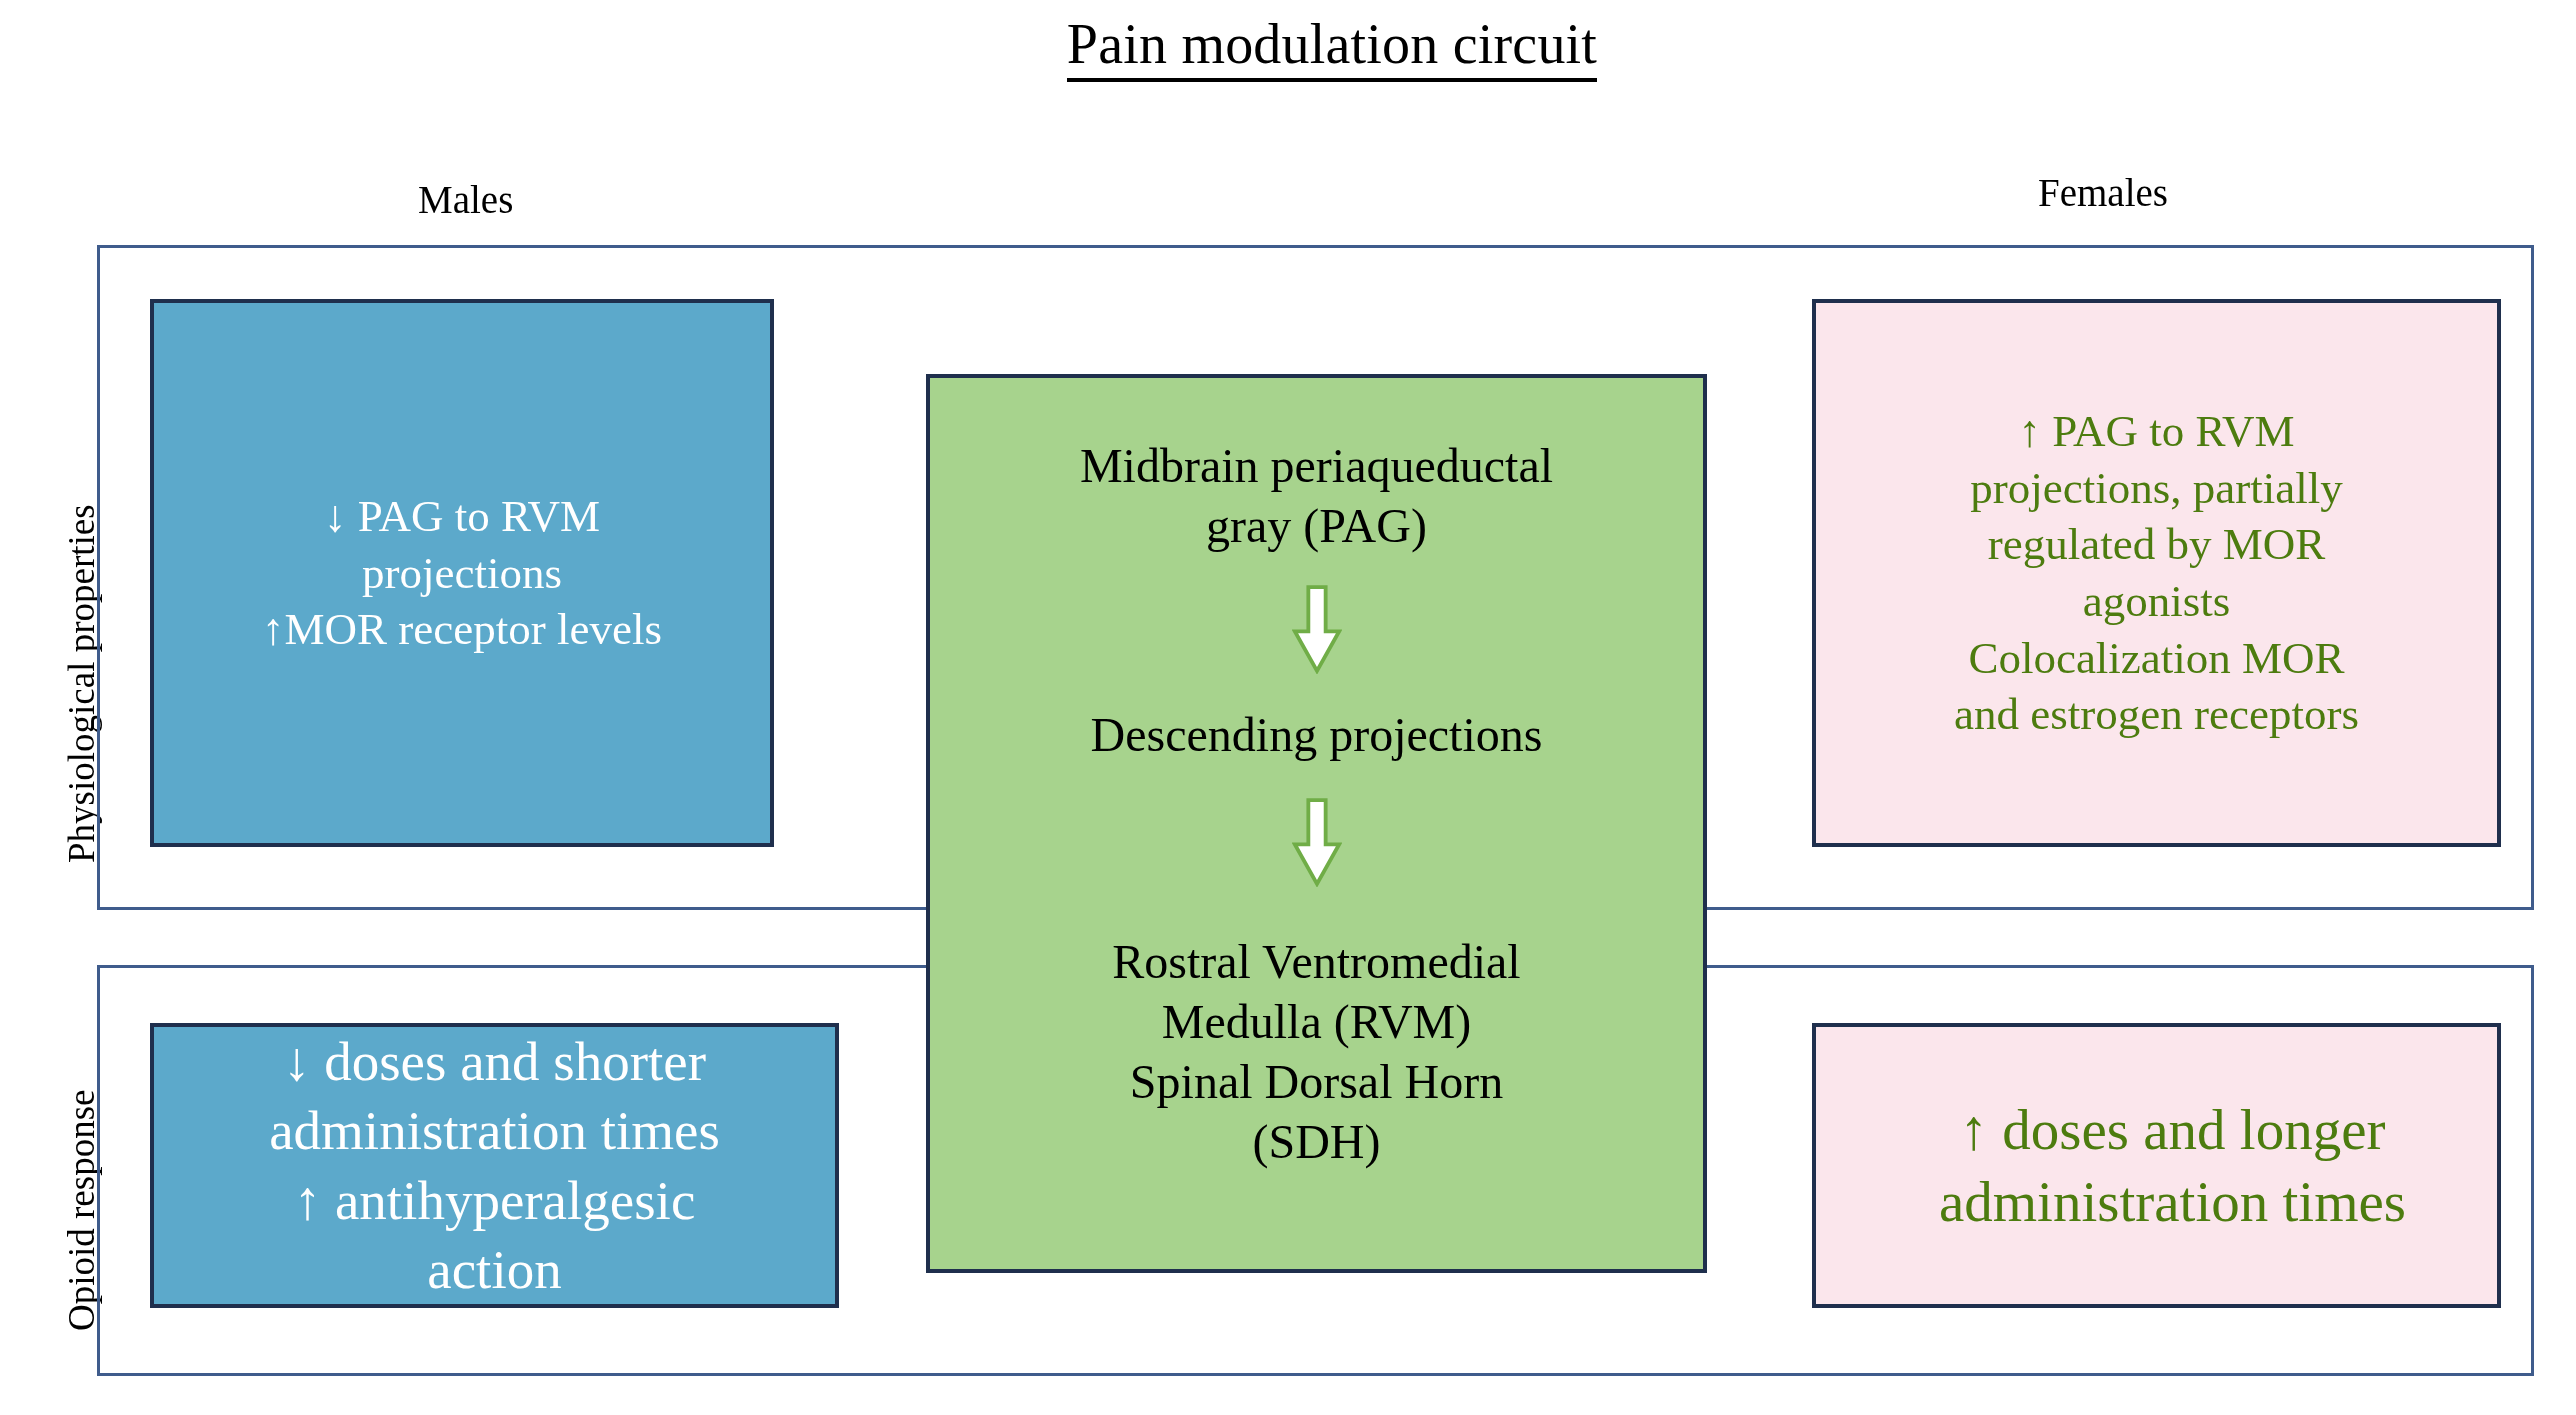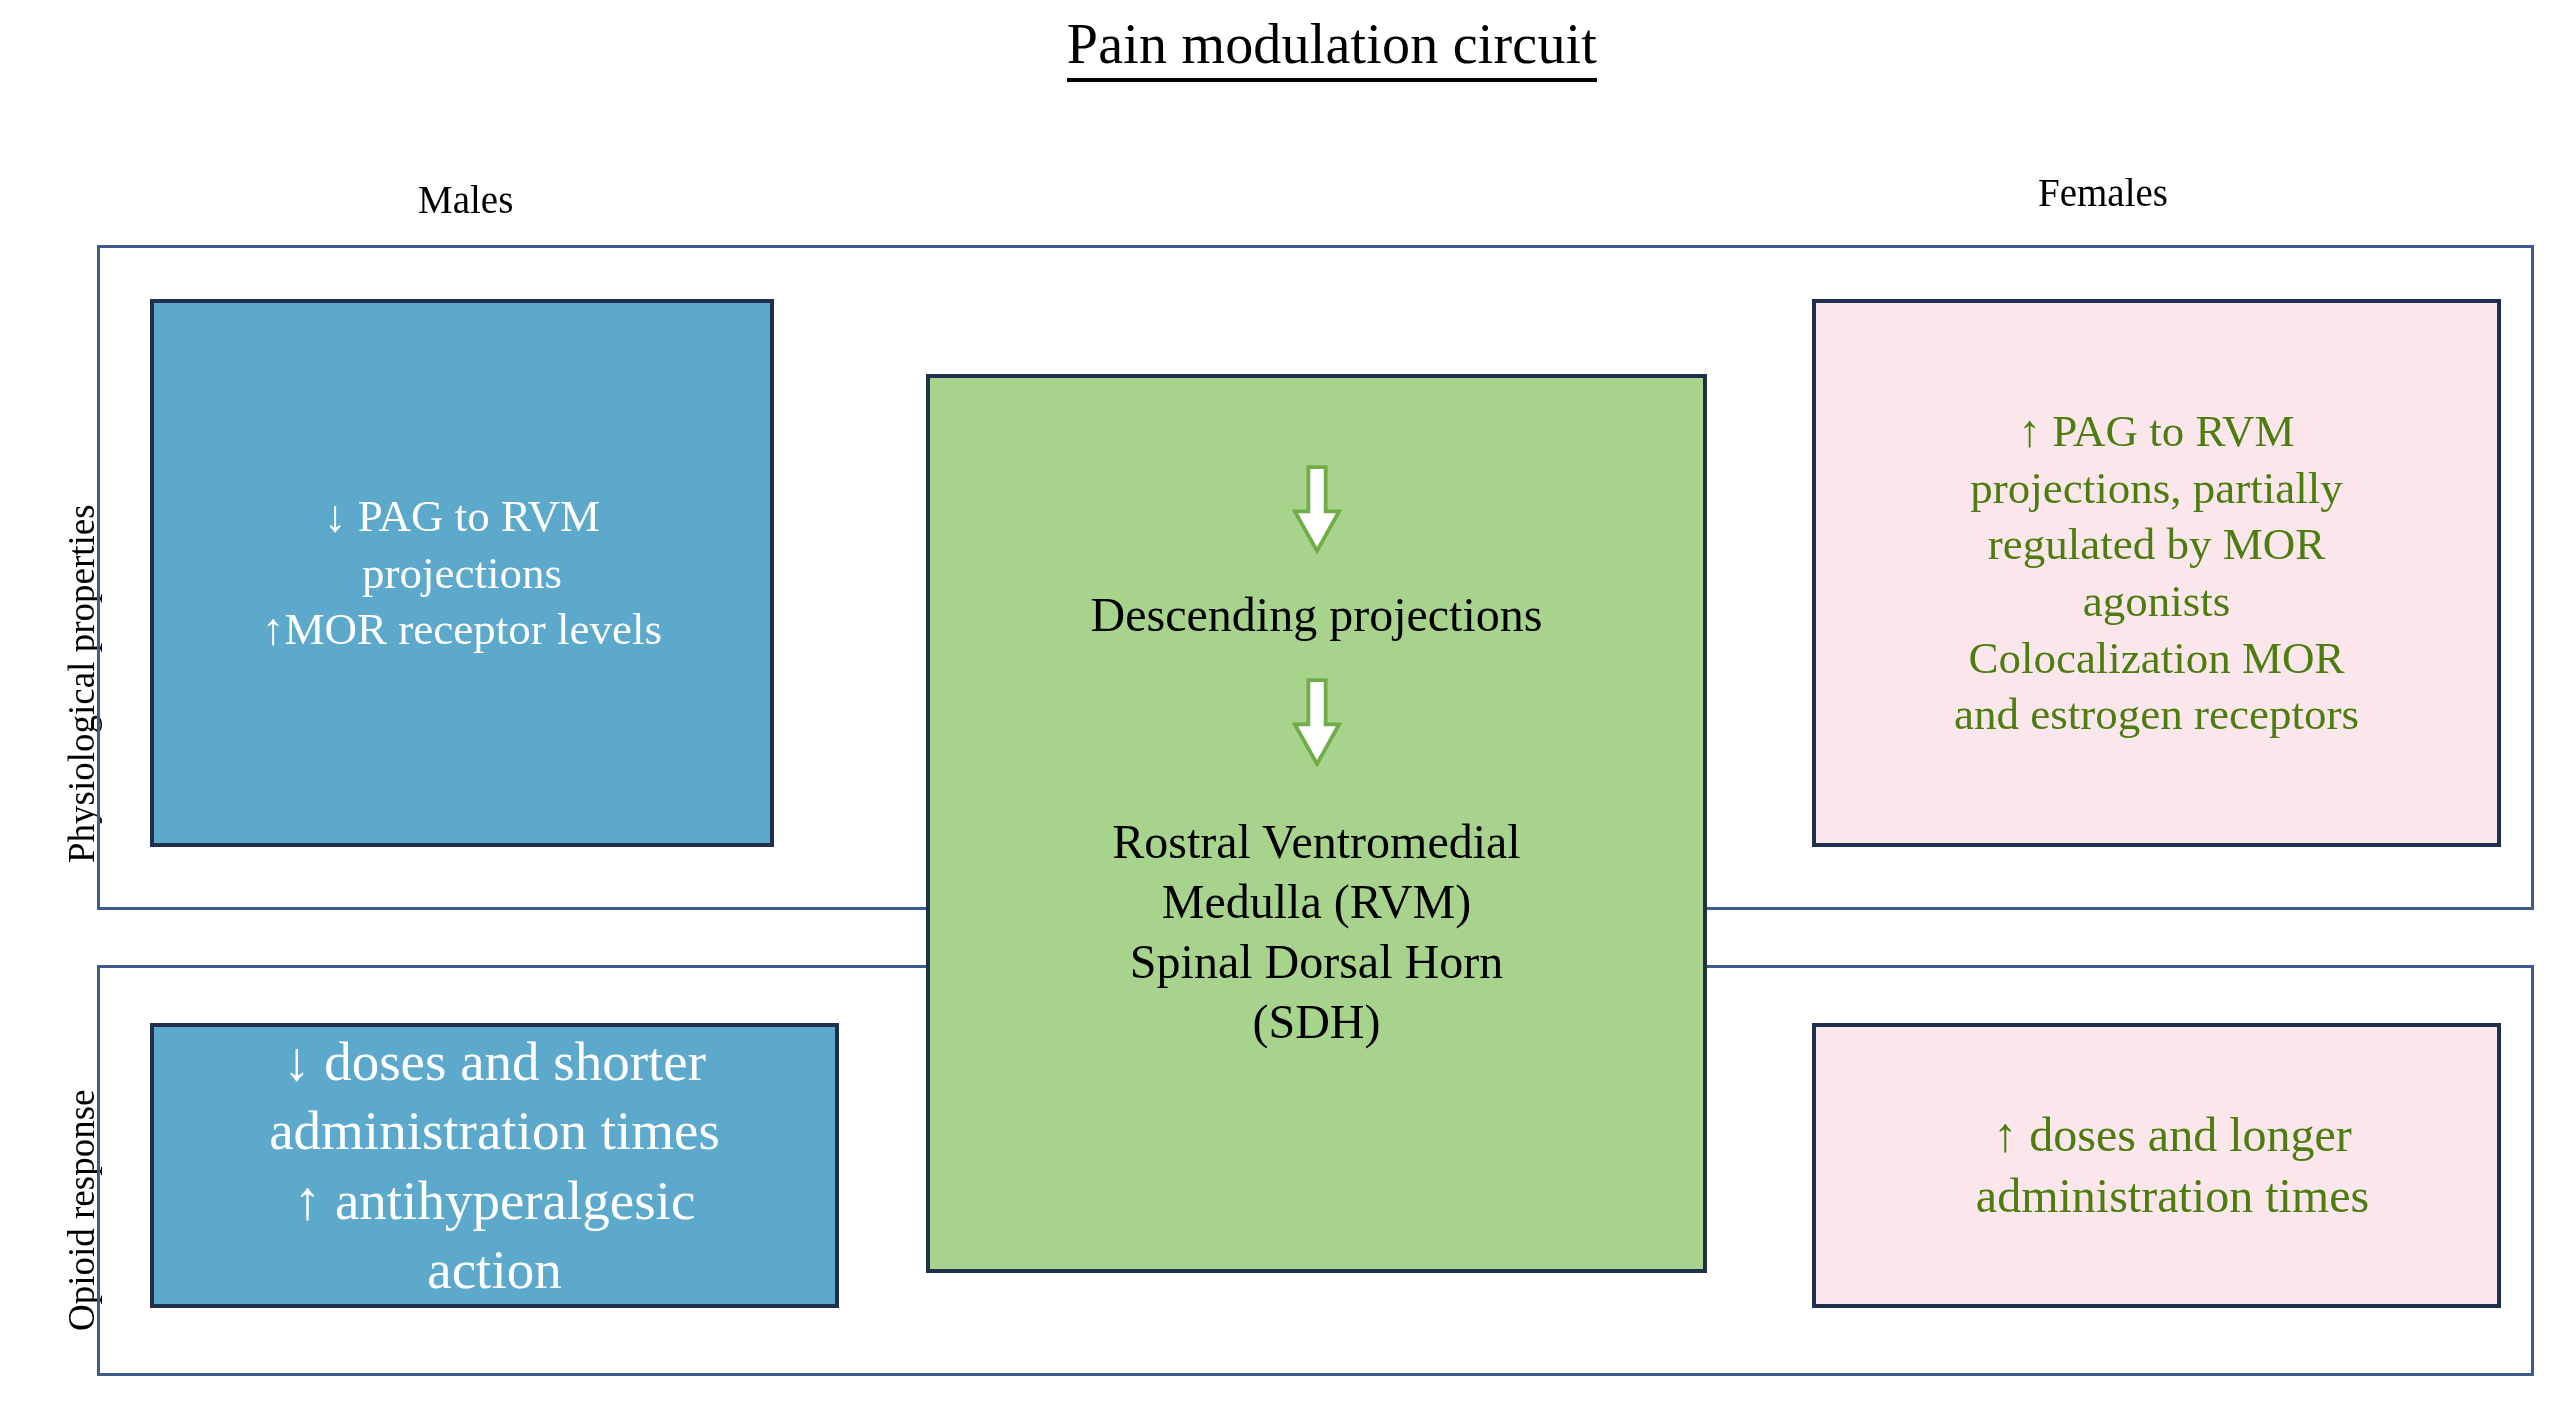--- a/index.html
+++ b/index.html
@@ -100,21 +100,21 @@
     font-size: 45px;
   }
   #box-male-opioid {
     left: 150px; top: 1023px;
     width: 689px; height: 285px;
     font-size: 55px;
   }
   #box-female-opioid {
     left: 1812px; top: 1023px;
     width: 689px; height: 285px;
-    font-size: 48px;
+    font-size: 57px;
     padding-left: 32px;
   }
 
   
   #box-pathway {
     position: absolute;
     left: 926px; top: 374px;
     width: 781px; height: 899px;
     box-sizing: border-box;
     border: 4.8px solid #1f2f4d;
@@ -191,20 +191,24 @@
 
 <div id="box-female-opioid" class="content-box box-female">
   <div>
     <div>↑ doses and longer</div>
     <div>administration times</div>
   </div>
 </div>
 
 <div id="box-pathway">
 
+  <div id="pathway-step-1" class="pathway-text">
+    <div>Midbrain periaqueductal</div>
+    <div>gray (PAG)</div>
+  </div>
 
   <svg id="flow-arrow-1" class="flow-arrow" viewBox="0 0 52 92">
     <polygon points="17,2 35,2 35,48 49,48 26,89 3,48 17,48" fill="#ffffff" stroke="#70ad47" stroke-width="4" stroke-linejoin="miter"></polygon>
   </svg>
 
   <div id="pathway-step-2" class="pathway-text">
     <div>Descending projections</div>
   </div>
 
   <svg id="flow-arrow-2" class="flow-arrow" viewBox="0 0 52 92">

